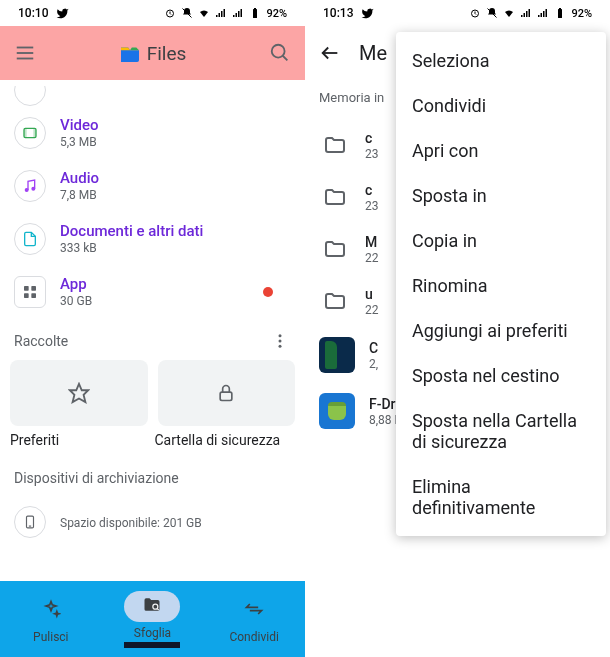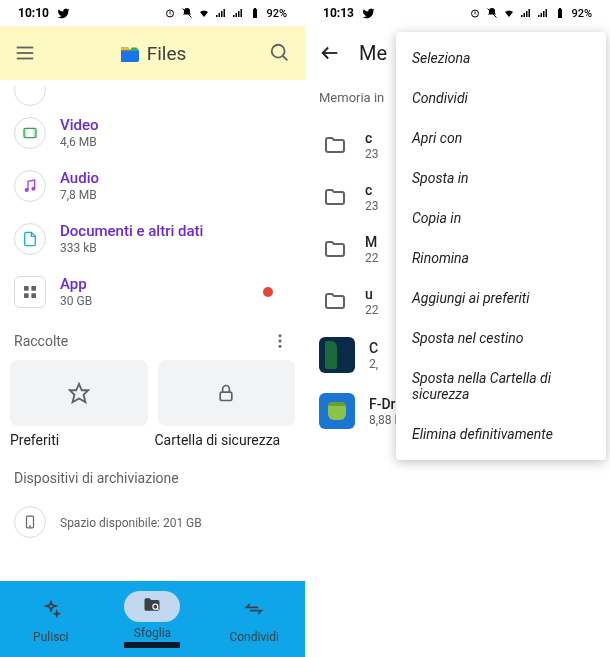--- a/index.html
+++ b/index.html
@@ -1,25 +1,25 @@
 <!DOCTYPE html>
 <html><head>
 <meta charset="utf-8">
 <style>
   * { box-sizing: border-box; margin: 0; padding: 0; font-family: Roboto, Arial, sans-serif; }
   body { width: 610px; height: 657px; display: flex; background: #fff; overflow: hidden; }
   .phone { width: 305px; height: 657px; background: #fff; position: relative; display: flex; flex-direction: column; }
   .status-bar { height: 26px; display: flex; align-items: center; justify-content: space-between; padding: 0 18px; font-size: 12px; font-weight: 500; color: #000; }
-  .status-left { display: flex; align-items: flex-end; gap: 8px; font-weight: bold; }
+  .status-left { display: flex; align-items: flex-end; gap: 8px; }
   .status-right { display: flex; align-items: center; gap: 5px; font-size: 11px; }
   .status-right svg { width: 12px; height: 12px; }
   .twitter-icon { width: 13px; height: 13px; }
 
   
-  .app-bar { height: 54px; background: #fef9c3; display: flex; align-items: center; padding: 0 14px; }
+  .app-bar { height: 54px; background: #fca5a5; display: flex; align-items: center; padding: 0 14px; }
   .hamburger { width: 22px; height: 22px; }
   .app-title-wrap { flex: 1; display: flex; align-items: center; justify-content: center; gap: 6px; }
   .app-logo { width: 22px; height: 18px; }
   .app-title { font-size: 19px; color: #3c4043; font-weight: 400; }
   .search-btn { width: 22px; height: 22px; }
 
   .content { flex: 1; overflow: hidden; padding-top: 6px; }
   .cutoff-row { height: 20px; padding: 0 14px; display: flex; align-items: flex-end; overflow: hidden; }
   .cutoff-row .icon-circle { margin-top: -18px; }
 
@@ -60,21 +60,21 @@
   .folder-icon { width: 32px; height: 32px; display: flex; align-items: center; justify-content: center; flex-shrink: 0; }
   .folder-row .title { font-size: 14px; color: #202124; }
   .folder-row .subtitle { font-size: 12px; color: #5f6368; margin-top: 1px; }
   .app-thumb { width: 36px; height: 36px; border-radius: 6px; flex-shrink: 0; }
   .thumb-green { background: linear-gradient(#0a2a4a, #0a2a4a); position: relative; overflow: hidden; }
   .thumb-green::after { content:""; position:absolute; left:6px; top:4px; width:12px; height:28px; background:#1a6b3a; border-radius:2px 6px 2px 2px; }
   .thumb-fdroid { background: #1976d2; display:flex; align-items:center; justify-content:center; }
   .thumb-fdroid::after { content:""; width:18px; height:14px; background:#8bc34a; border-radius:4px 4px 6px 6px; border-top:4px solid #689f38; }
 
   .context-menu { position: absolute; top: 32px; right: 4px; width: 210px; background: #fff; border-radius: 4px; box-shadow: 0 2px 12px rgba(0,0,0,0.25); padding: 6px 0; z-index: 10; }
-  .menu-item { padding: 12px 16px; font-size: 14px; color: #202124; font-style: italic; }
+  .menu-item { padding: 12px 16px; font-size: 18px; color: #202124; }
 
   .file-more { margin-left: auto; }
   .trunc { white-space: nowrap; overflow: hidden; }
 </style>
 </head>
 <body>
 
 <div class="phone">
   <div class="status-bar">
     <div class="status-left">
@@ -137,21 +137,21 @@
     <div class="category-row">
       <div class="icon-circle">
           <svg width="16" height="16" viewBox="0 0 24 24" fill="#34a853">
             <rect x="3" y="5" width="18" height="14" rx="2" fill="none" stroke="#34a853" stroke-width="2"></rect>
             <rect x="3" y="5" width="4" height="14" fill="#34a853" opacity="0.3"></rect>
             <rect x="17" y="5" width="4" height="14" fill="#34a853" opacity="0.3"></rect>
           </svg>
         </div>
       <div class="cat-text">
           <div class="title">Video</div>
-          <div class="subtitle">4,6 MB</div>
+          <div class="subtitle">5,3 MB</div>
         </div>
     </div>
 
     <div class="category-row">
       <div class="icon-circle">
           <svg width="16" height="16" viewBox="0 0 24 24" fill="none" stroke="#a142f4" stroke-width="2">
             <path d="M9 18V5l10-2v13"></path>
             <circle cx="7" cy="18" r="2" fill="#a142f4"></circle>
             <circle cx="17" cy="16" r="2" fill="#a142f4"></circle>
           </svg>

